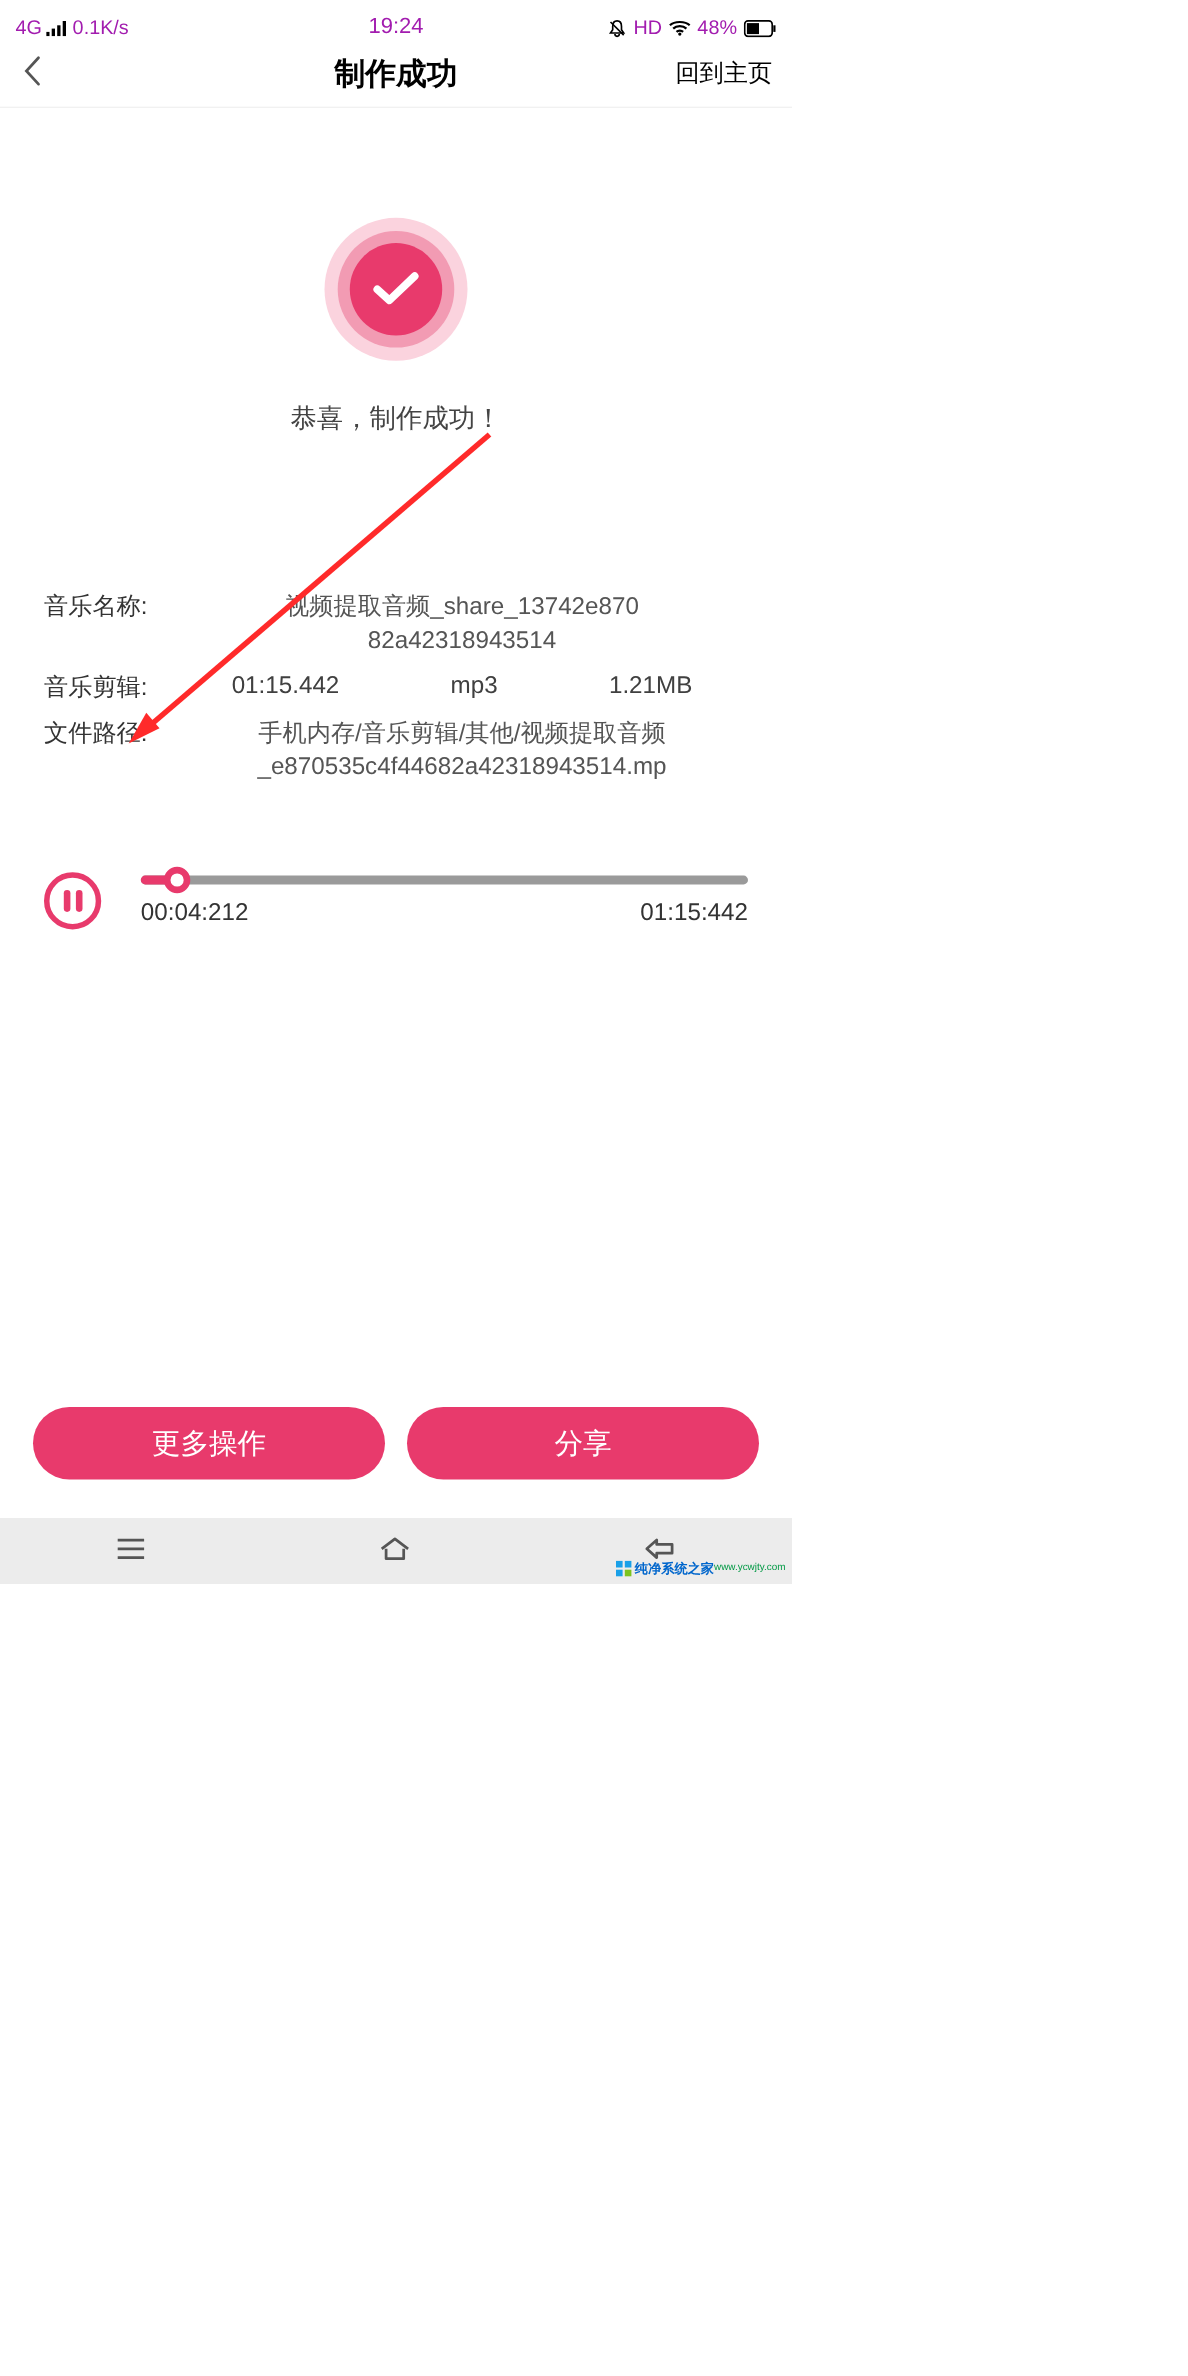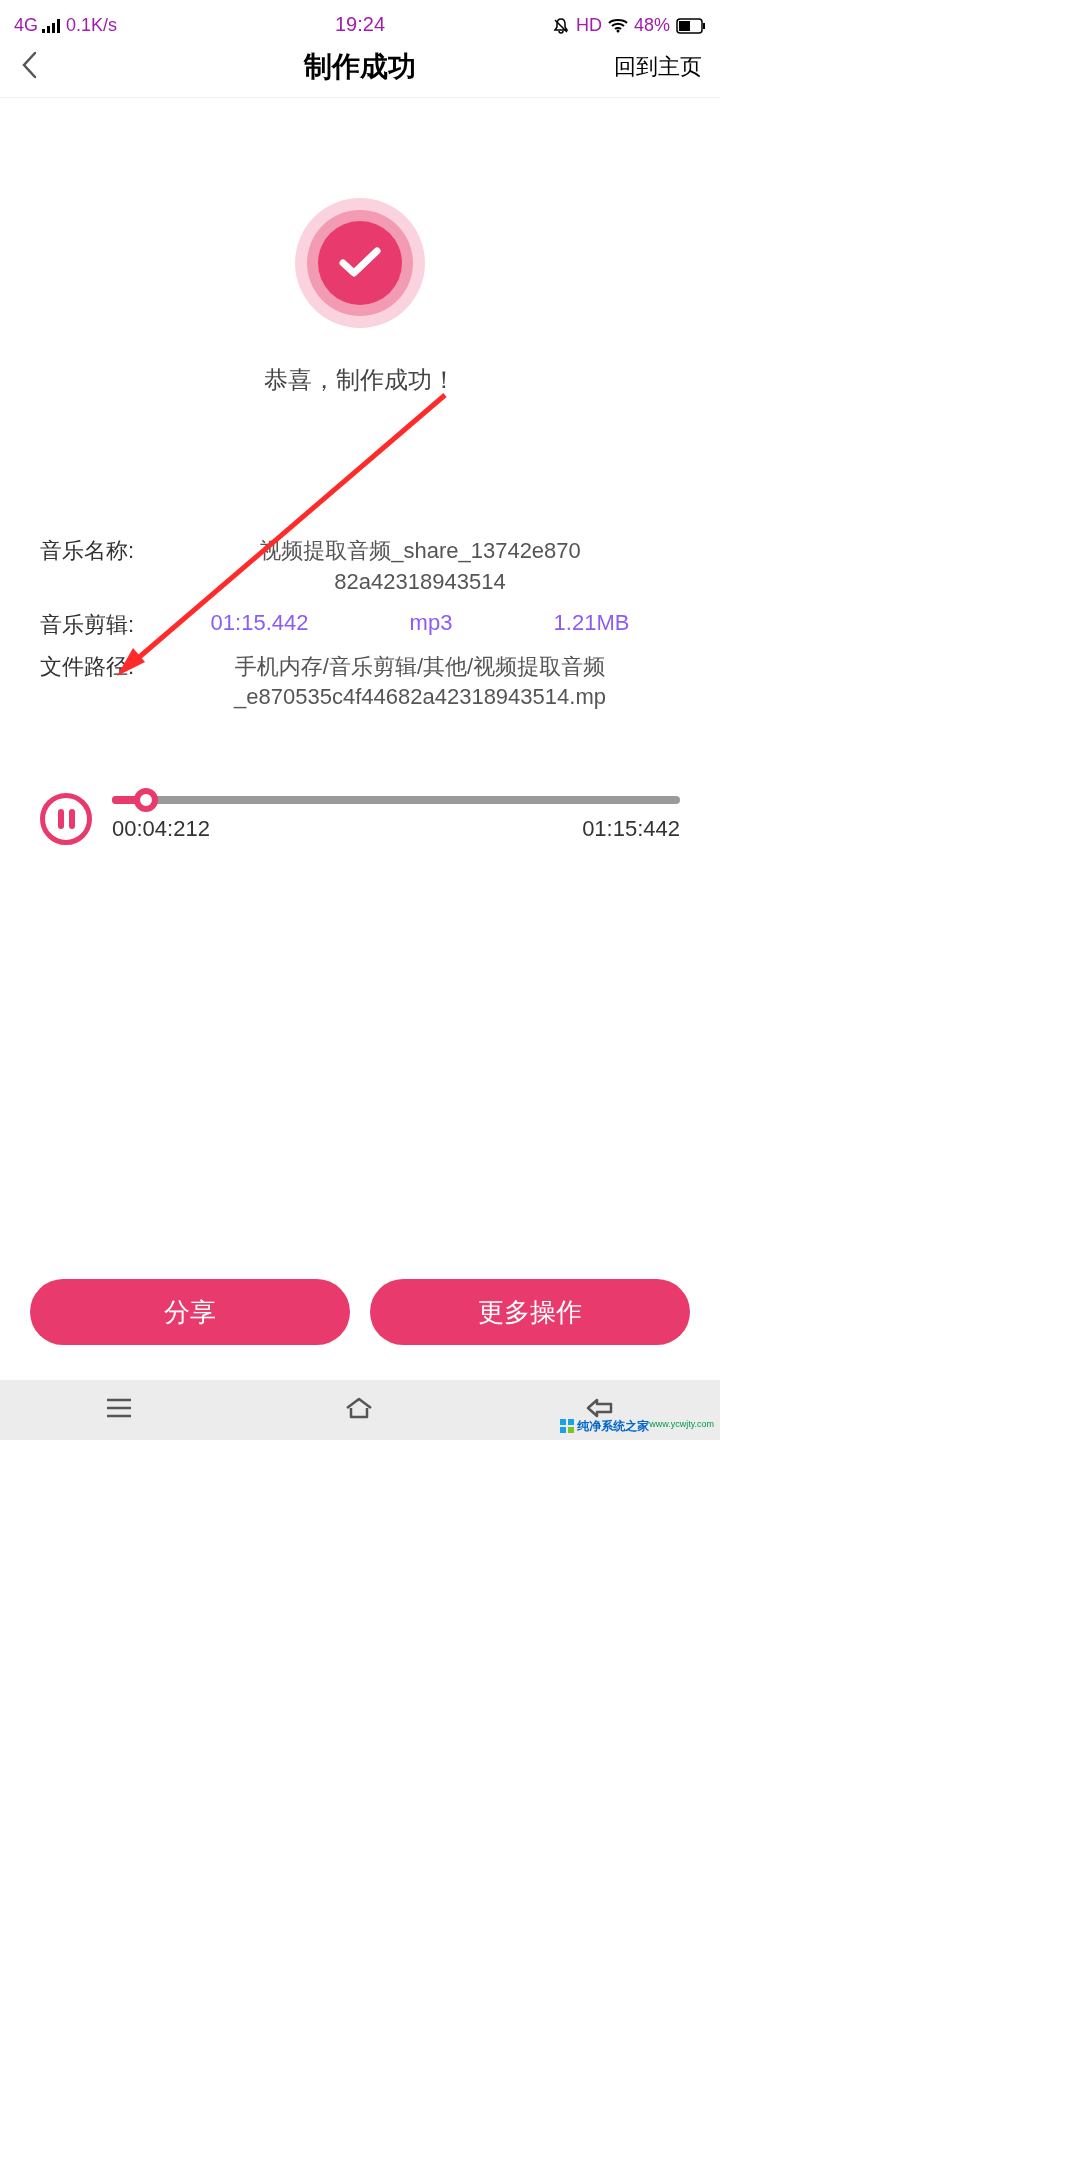--- a/index.html
+++ b/index.html
@@ -130,27 +130,27 @@
       flex: 1;
       text-align: center;
       color: #555;
       line-height: 1.4;
       overflow: hidden;
     }
     .info-flex {
       flex: 1;
       display: flex;
       justify-content: space-around;
-      color: #8b5cf6;
+      color: #404040;
     }
     .player {
       display: flex;
       align-items: center;
       margin-top: 80px;
-      gap: 20px;
+      gap: 36px;
     }
     .pause-btn {
       width: 52px;
       height: 52px;
       border: 5px solid #e83a6c;
       border-radius: 50%;
       display: flex;
       align-items: center;
       justify-content: center;
       gap: 5px;
@@ -363,22 +363,22 @@
     </div>
   </div>
 </div>
 
 <svg class="arrow-overlay" width="340" height="290" viewBox="0 0 340 290">
   <line x1="330" y1="5" x2="15" y2="275" stroke="#ff2a2a" stroke-width="5"></line>
   <polygon points="2,286 30,272 18,258" fill="#ff2a2a"></polygon>
 </svg>
 
 <div class="bottom-buttons">
+  <button class="action-btn">更多操作</button>
   <button class="action-btn">分享</button>
-  <button class="action-btn">更多操作</button>
 </div>
 
 <div class="nav-bar">
   <span>
     <svg width="28" height="22" viewBox="0 0 28 22">
         <line x1="2" y1="3" x2="26" y2="3" stroke="#555" stroke-width="2.5"></line>
         <line x1="2" y1="11" x2="26" y2="11" stroke="#555" stroke-width="2.5"></line>
         <line x1="2" y1="19" x2="26" y2="19" stroke="#555" stroke-width="2.5"></line>
       </svg>
   </span>

